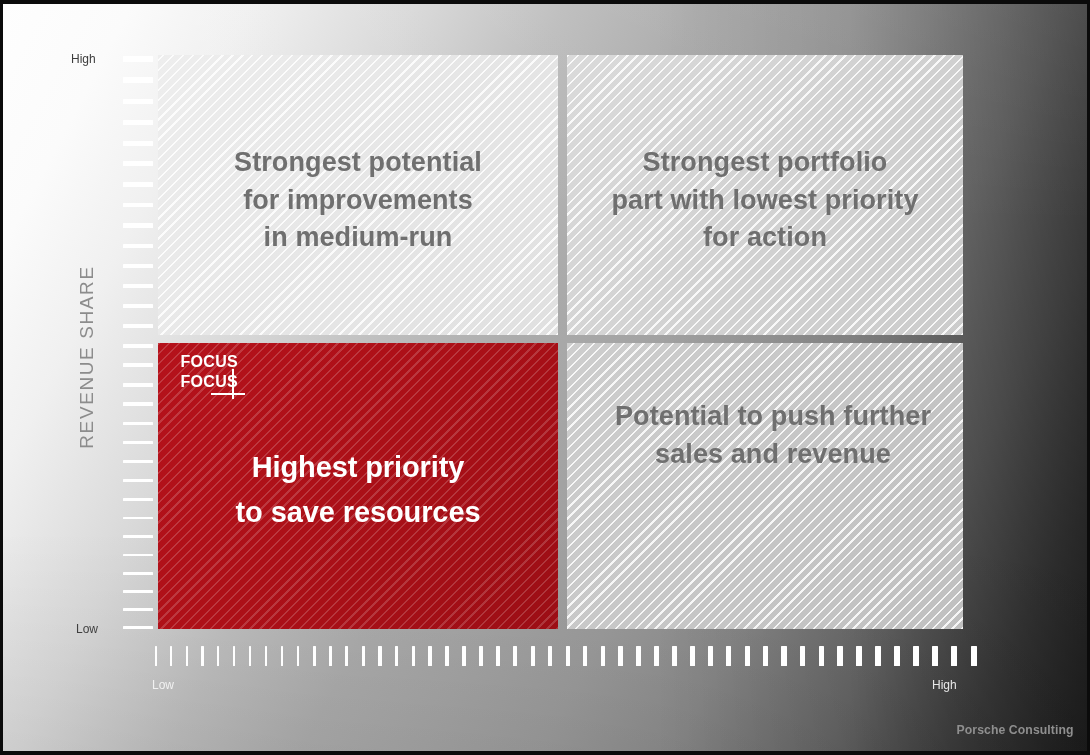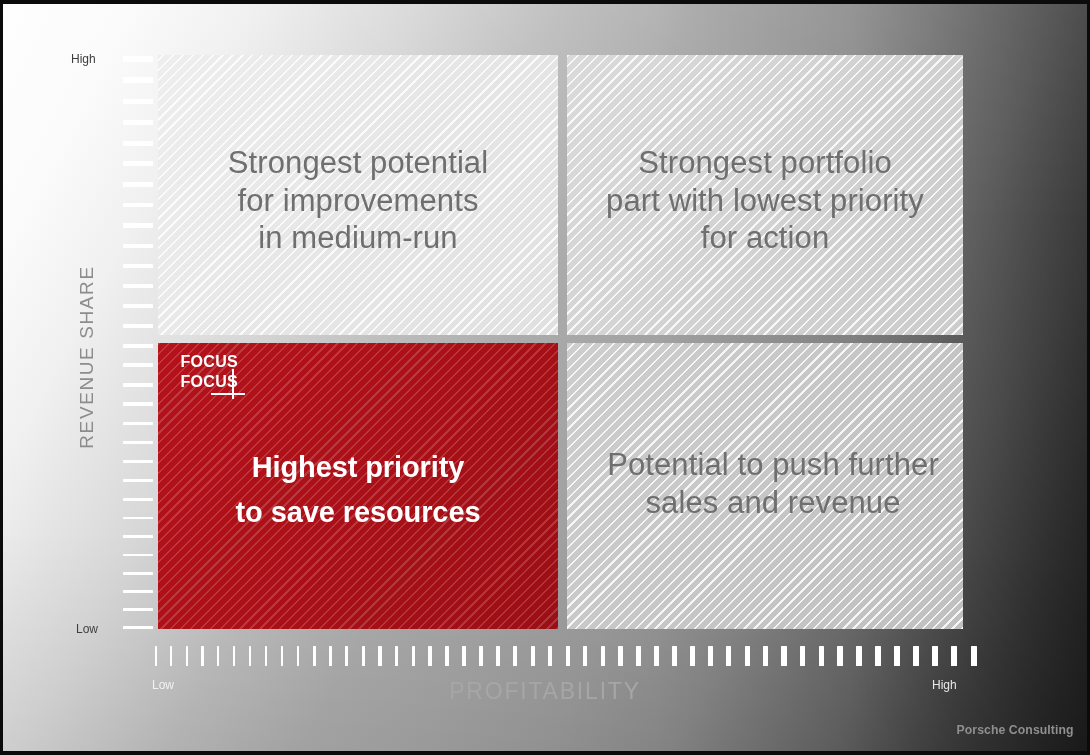--- a/index.html
+++ b/index.html
@@ -97,23 +97,23 @@
         rgba(255,255,255,0.0) 1.6px,
         rgba(255,255,255,0.0) 7px);
   }
 
   .quad-text {
     position: relative;
     z-index: 2;
     width: 100%;
     text-align: center;
     color: #6f6f6f;
-    font-size: 31px;
+    font-size: 27px;
     line-height: 37.5px;
-    font-weight: 400;
+    font-weight: 700;
     letter-spacing: 0.1px;
     white-space: pre-line;
   }
 
   
   #quad-tl {
     left: 158px; top: 55px; width: 400px; height: 280px;
     background: linear-gradient(125deg, #eeeeee 0%, #e7e7e7 45%, #e0e0e0 100%);
   }
   #quad-tl .quad-text { margin-top: 89px; }
@@ -137,21 +137,21 @@
     line-height: 45px;
     margin-top: 102px;
     letter-spacing: -0.1px;
   }
 
   
   #quad-br {
     left: 567px; top: 343px; width: 396px; height: 286px;
     background: linear-gradient(125deg, #cecece 0%, #c6c6c6 50%, #c0c0c0 100%);
   }
-  #quad-br .quad-text { margin-top: 103px; padding-left: 16px; }
+  #quad-br .quad-text { margin-top: 55px; padding-left: 16px; }
 
   
   #first-focus {
     position: absolute;
     left: 176px;
     top: 352px;
     z-index: 5;
     color: #ffffff;
     font-size: 16px;
     font-weight: 700;
@@ -389,17 +389,16 @@
       <i style="width: 5.91px;"></i>
       <i style="width: 6px;"></i>
     </div>
 
   <div class="axis-cap" id="cap-y-high">High</div>
   <div class="axis-cap" id="cap-y-low">Low</div>
   <div class="axis-cap" id="cap-x-low">Low</div>
   <div class="axis-cap" id="cap-x-high">High</div>
 
   <div id="label-y">REVENUE SHARE</div>
-  <div id="label-x">PROFITABILITY</div>
 
   <div id="brand">Porsche Consulting</div>
 
 </div>
 
 </body></html>

